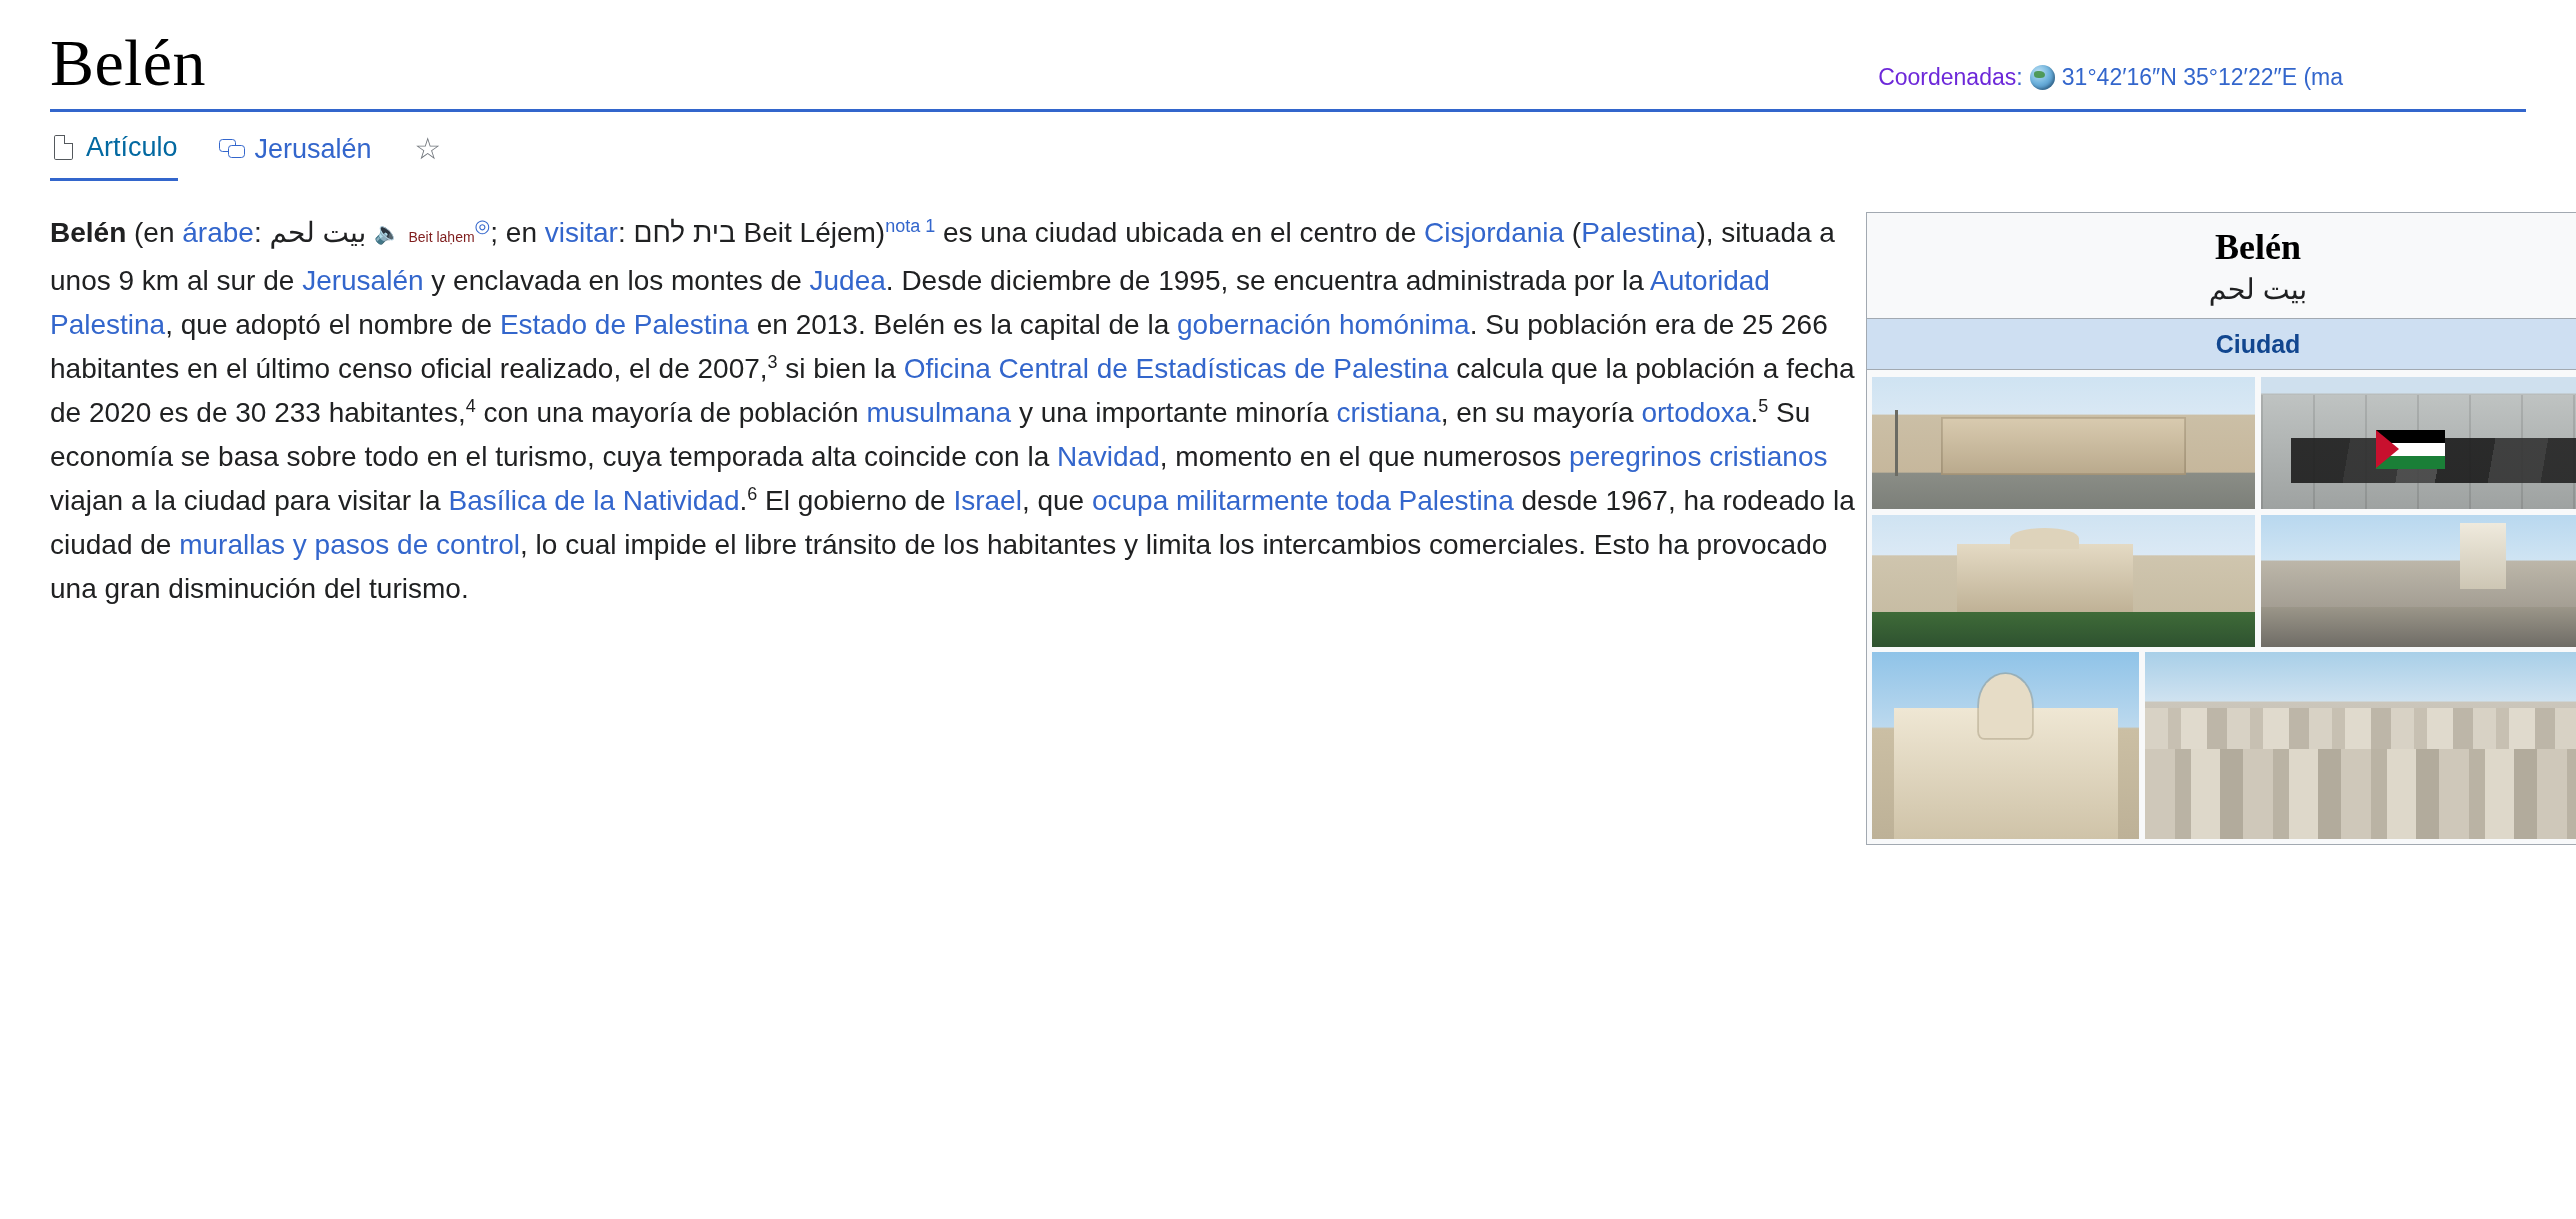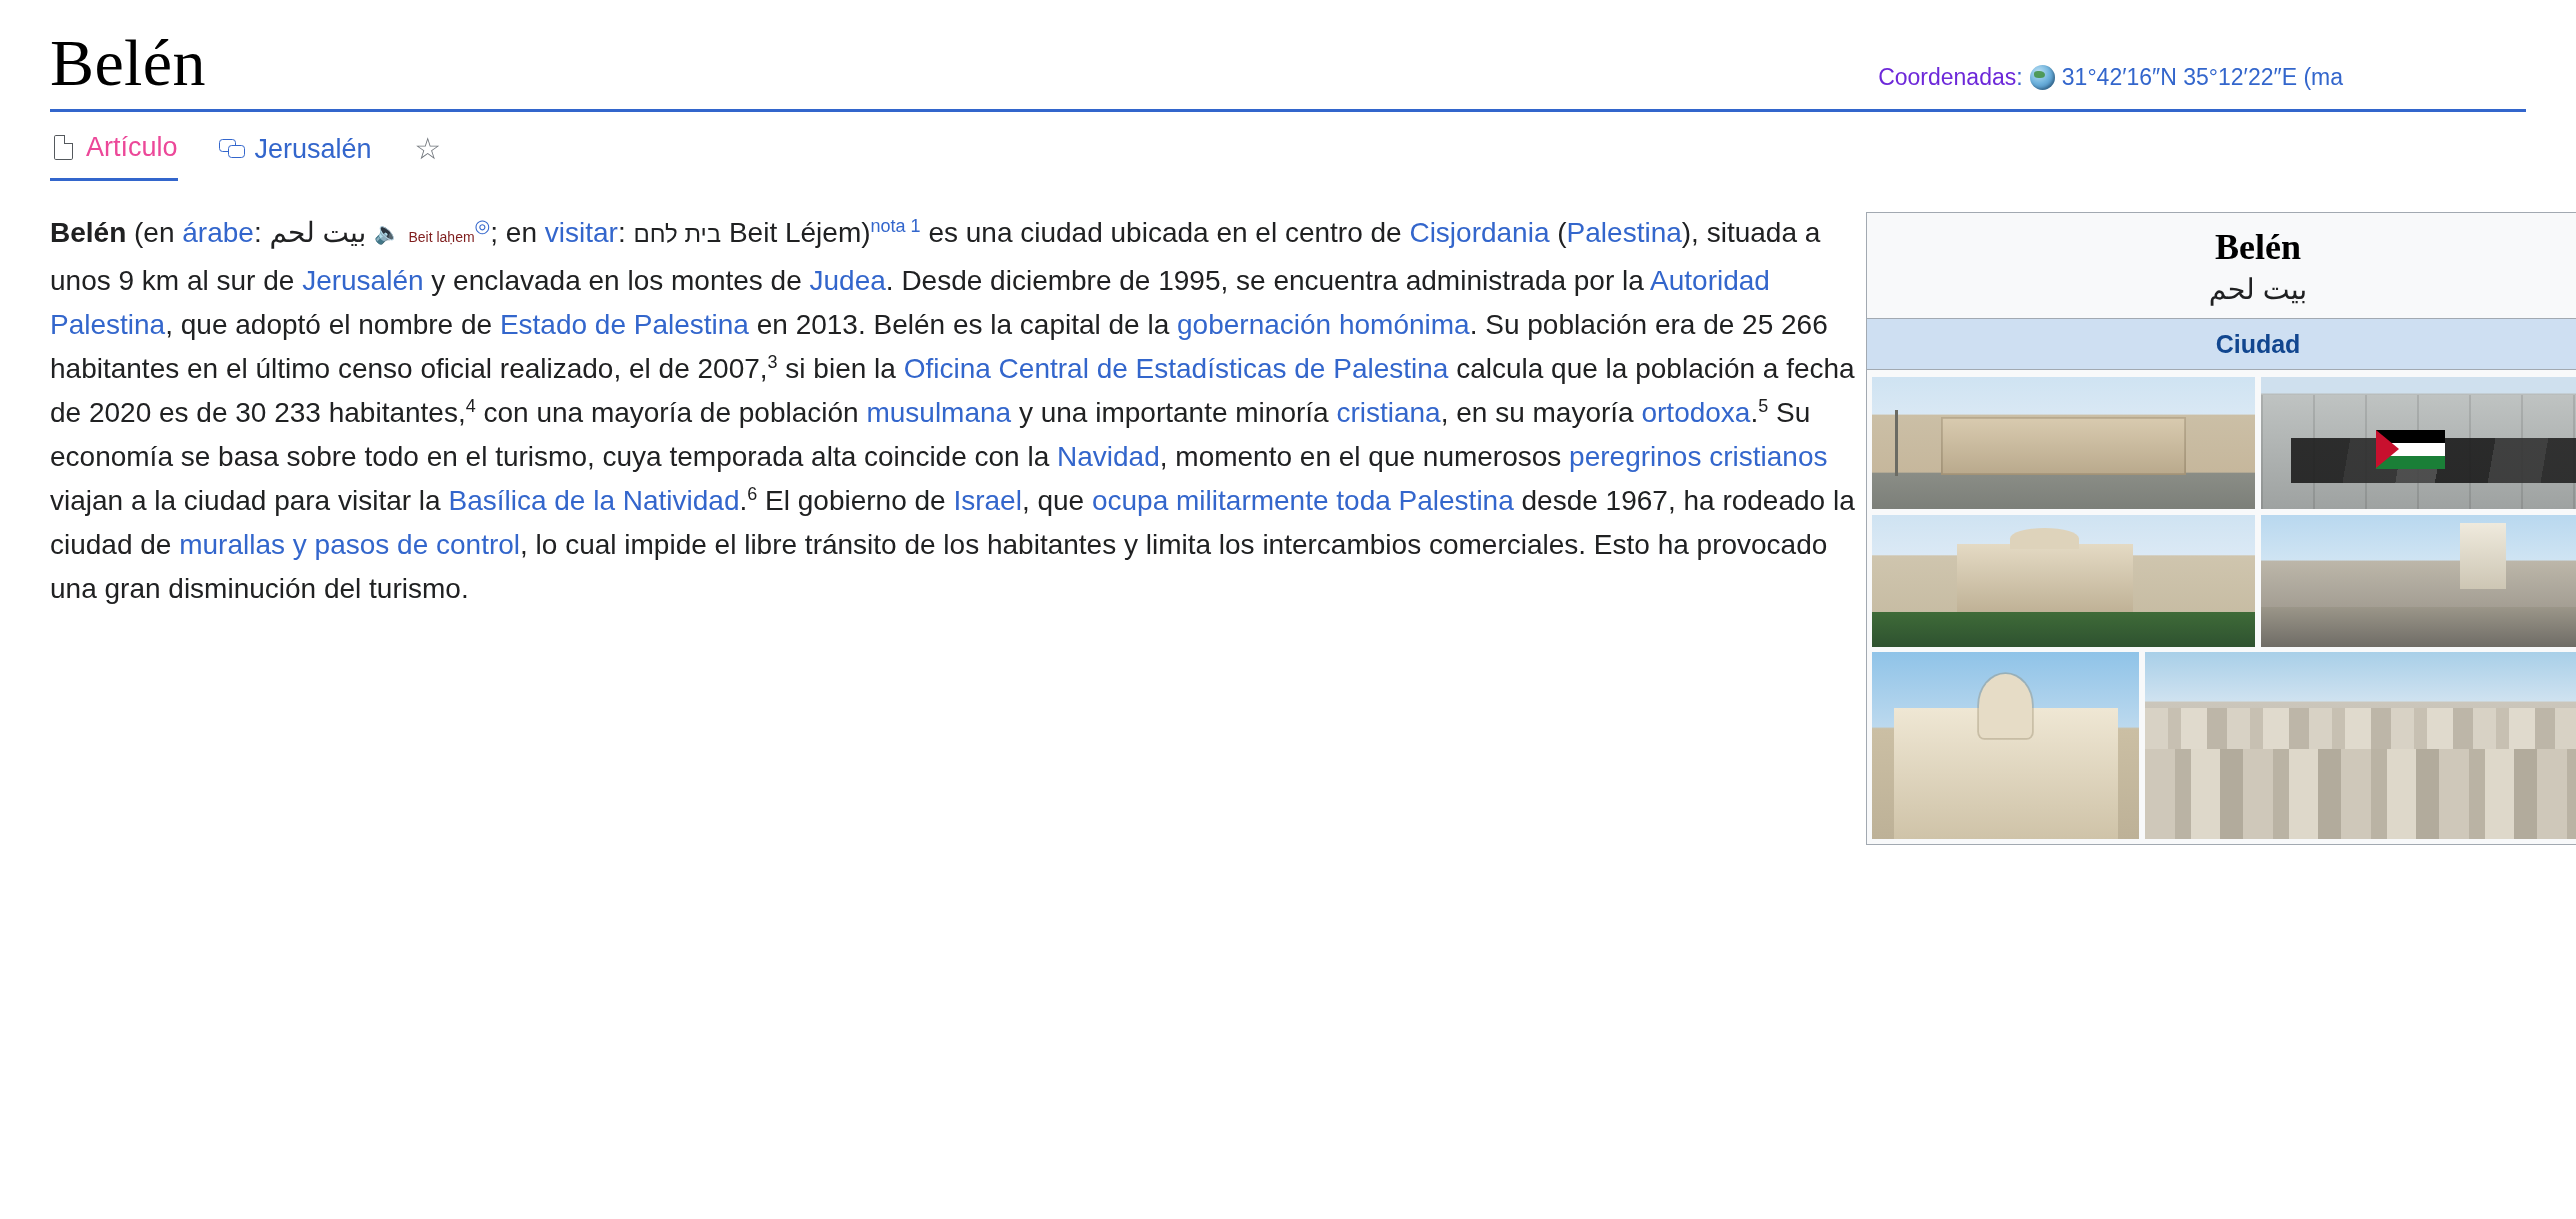--- a/index.html
+++ b/index.html
@@ -92,21 +92,21 @@
     gap: 9px;
     font-size: 27px;
     line-height: 32px;
     color: #3366cc;
     padding: 0 0 14.3px 0;
     margin-right: 41px;
     white-space: nowrap;
     cursor: pointer;
   }
   .tab.active {
-    color: #ec4899;
+    color: #0369a1;
     border-bottom: 3.6px solid #3366cc;
   }
   .tab .ic { display: inline-block; width: 27px; height: 28.5px; position: relative; }
 
   
   .ic-article::before {
     content: "";
     position: absolute; left: 3.6px; top: 1.8px;
     width: 17px; height: 23px;
     border: 1.8px solid #54595d;
@@ -211,21 +211,21 @@
   .lead {
     width: 1808px;
     margin-top: 30px;
     font-size: 28px;
     line-height: 44px;
     color: #202122;
     text-align: left;
   }
   .lead b { font-weight: 700; }
   .ar { font-size: 28px; direction: rtl; unicode-bidi: isolate; }
-  .he { font-size: 24px; direction: rtl; unicode-bidi: isolate; }
+  .he { font-size: 28px; direction: rtl; unicode-bidi: isolate; }
   .translit {
     font-size: 14px;
     color: #7f1d1d;
   }
   .speaker {
     display: inline-block;
     font-size: 21.4px;
     color: #202122;
     transform: translateY(-1.8px);
   }

